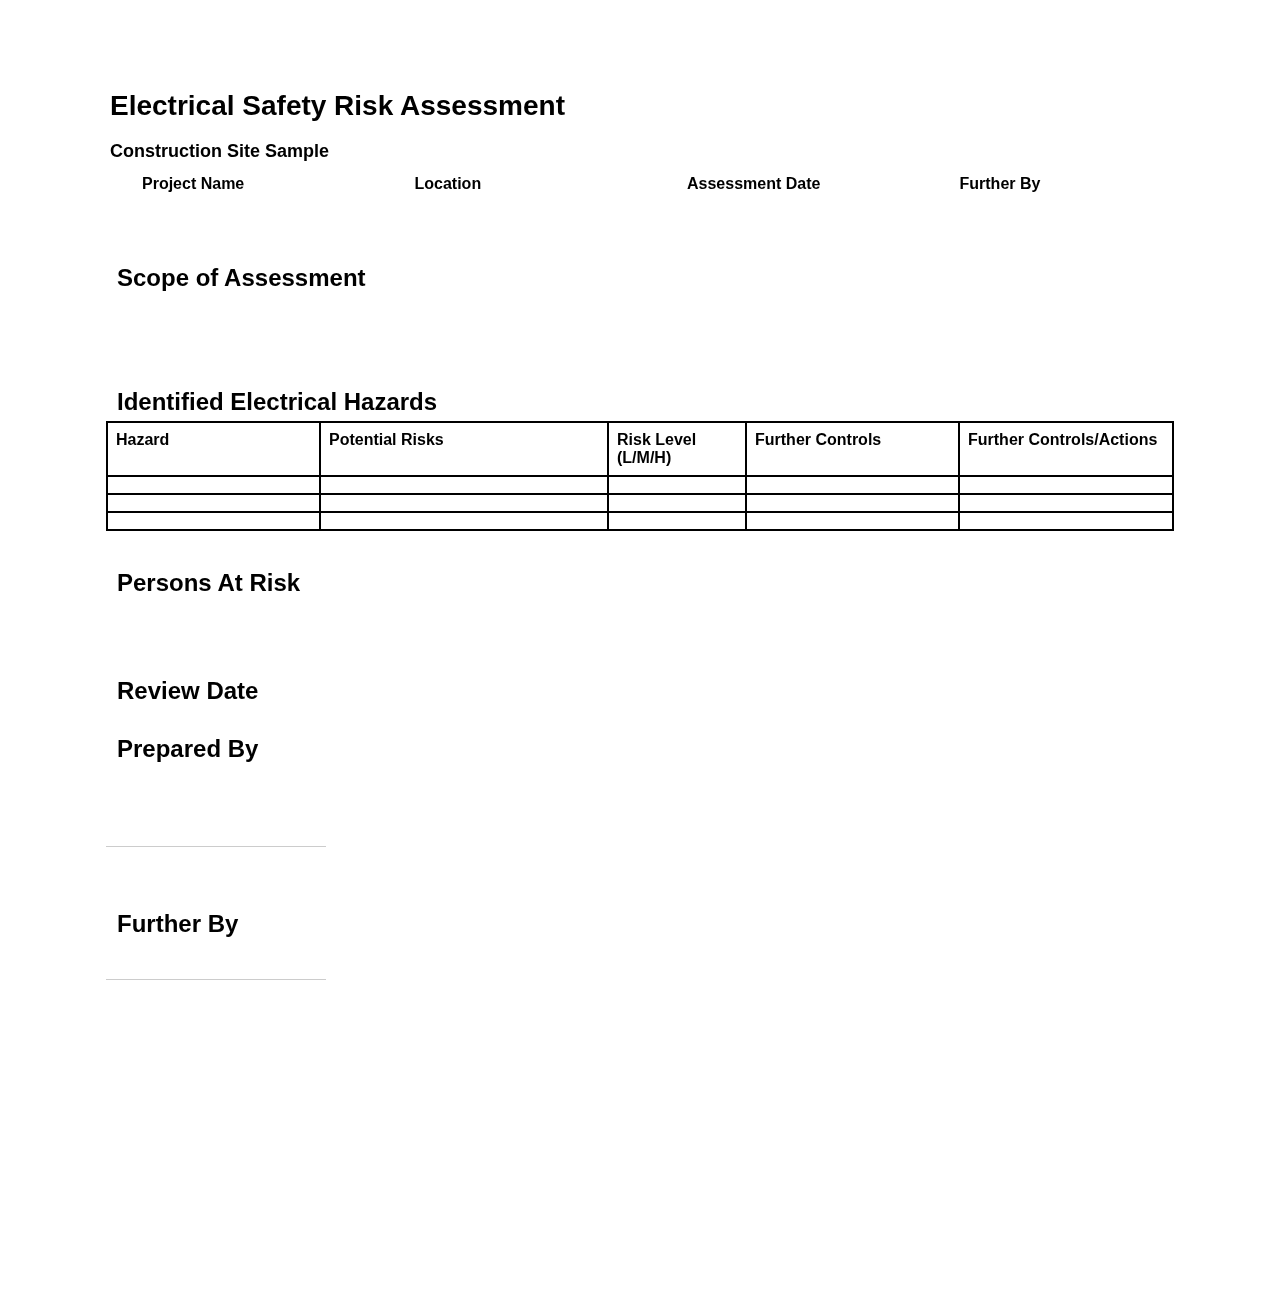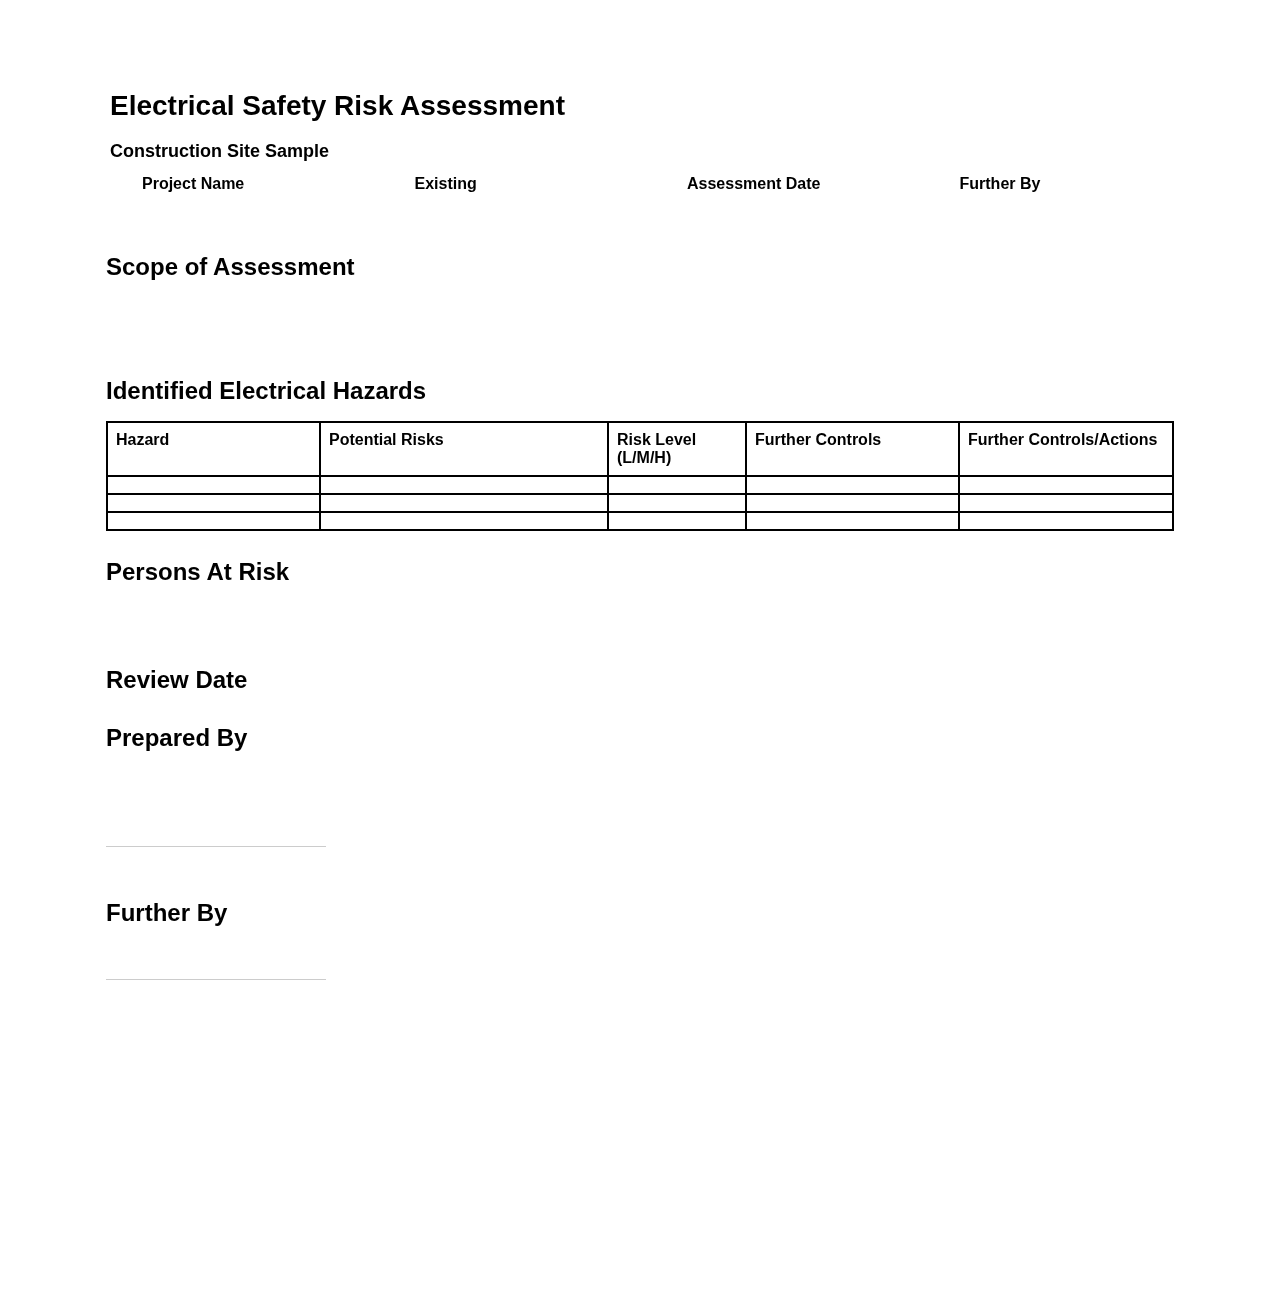--- a/index.html
+++ b/index.html
@@ -5,37 +5,37 @@
   html, body { margin: 0; padding: 0; background: #ffffff; }
   body {
     width: 1278px; height: 1300px; position: relative; overflow: hidden;
     font-family: "Liberation Sans", sans-serif; color: #000000;
   }
   .page { position: absolute; left: 106px; top: 0; width: 1066px; }
   .title { position: absolute; top: 82px; left: 0; margin: 4px; font-size: 28px; font-weight: bold; line-height: 40px; white-space: nowrap; }
   .subtitle { position: absolute; top: 136px; left: 0; margin: 4px; font-size: 18px; font-weight: bold; line-height: 22px; }
   .meta-row { position: absolute; top: 174px; left: 0; width: 1090px; display: flex; margin-left: 36px; }
   .meta-item { width: 272.5px; font-size: 16px; font-weight: bold; line-height: 19px; }
-  .section-h { position: absolute; left: 0; margin: 0; font-size: 24px; font-weight: bold; line-height: 28px; white-space: nowrap; }
+  .section-h { position: absolute; left: 0; margin: 11px; font-size: 24px; font-weight: bold; line-height: 28px; white-space: nowrap; }
   table.hazards { position: absolute; top: 421px; left: 0; width: 1066px; border-collapse: collapse; table-layout: fixed; }
   table.hazards th, table.hazards td { border: 2px solid #000000; padding: 0 8px; }
   table.hazards th { text-align: left; vertical-align: top; font-size: 16px; font-weight: bold; line-height: 18px; padding-top: 8px; padding-bottom: 8px; height: 36px; }
   table.hazards td { height: 16px; }
   .sig-line { position: absolute; left: 0; width: 220px; height: 0; border-top: 1px solid #cccccc; }
 </style>
 </head>
 <body>
 
 <div class="page">
   <h1 class="title">Electrical Safety Risk Assessment</h1>
   <h2 class="subtitle">Construction Site Sample</h2>
 
   <div class="meta-row">
     <div class="meta-item">Project Name</div>
-    <div class="meta-item">Existing</div>
+    <div class="meta-item">Location</div>
     <div class="meta-item">Assessment Date</div>
     <div class="meta-item">Further By</div>
   </div>
 
   <h2 class="section-h" style="top:253px;">Scope of Assessment</h2>
 
   <h2 class="section-h" style="top:377px;">Identified Electrical Hazards</h2>
 
   <table class="hazards">
     <colgroup>

